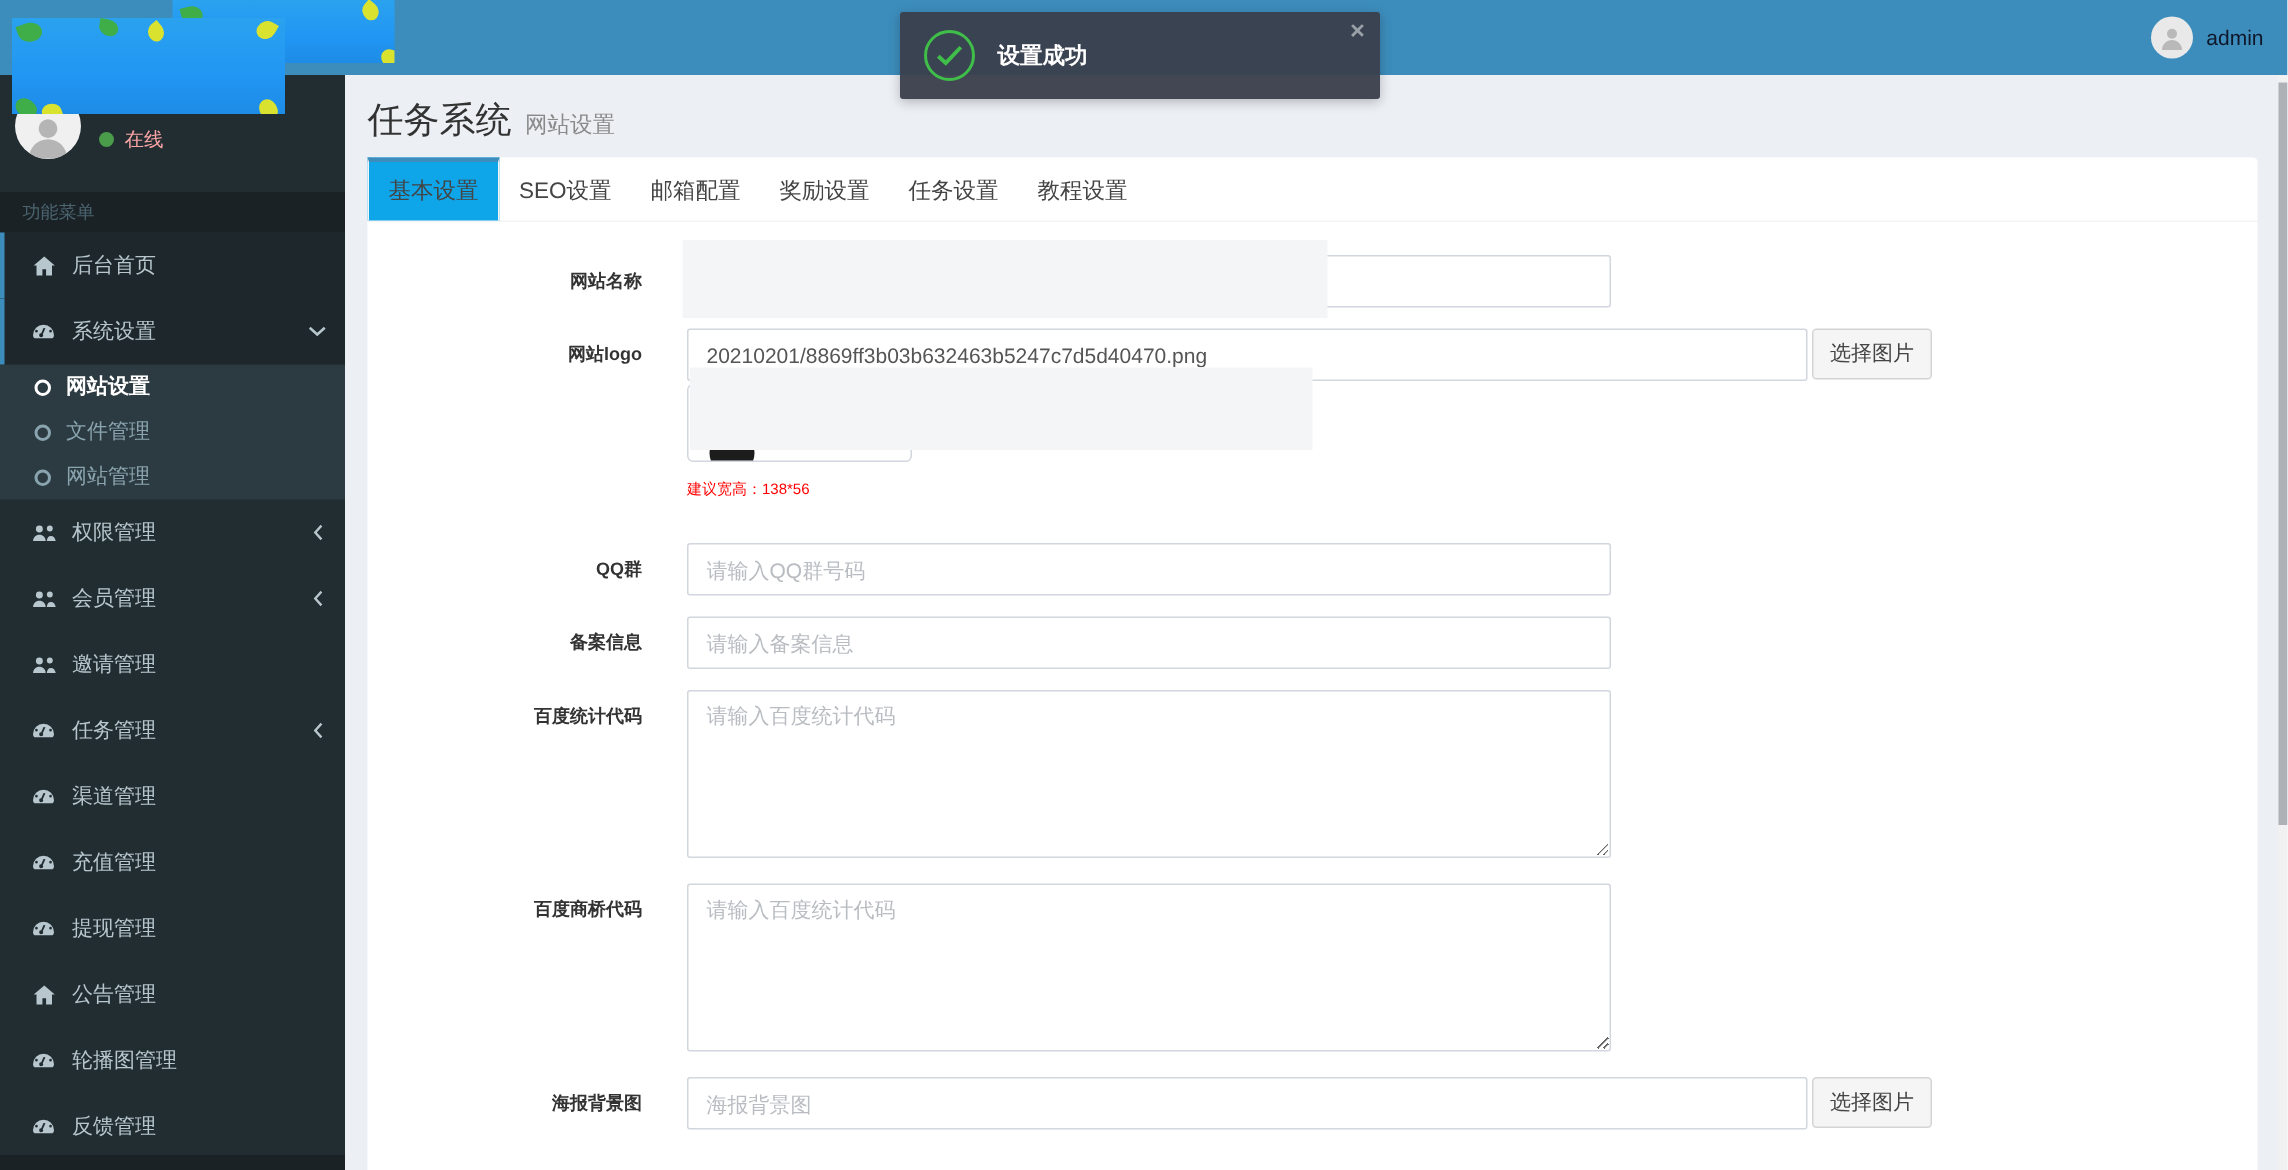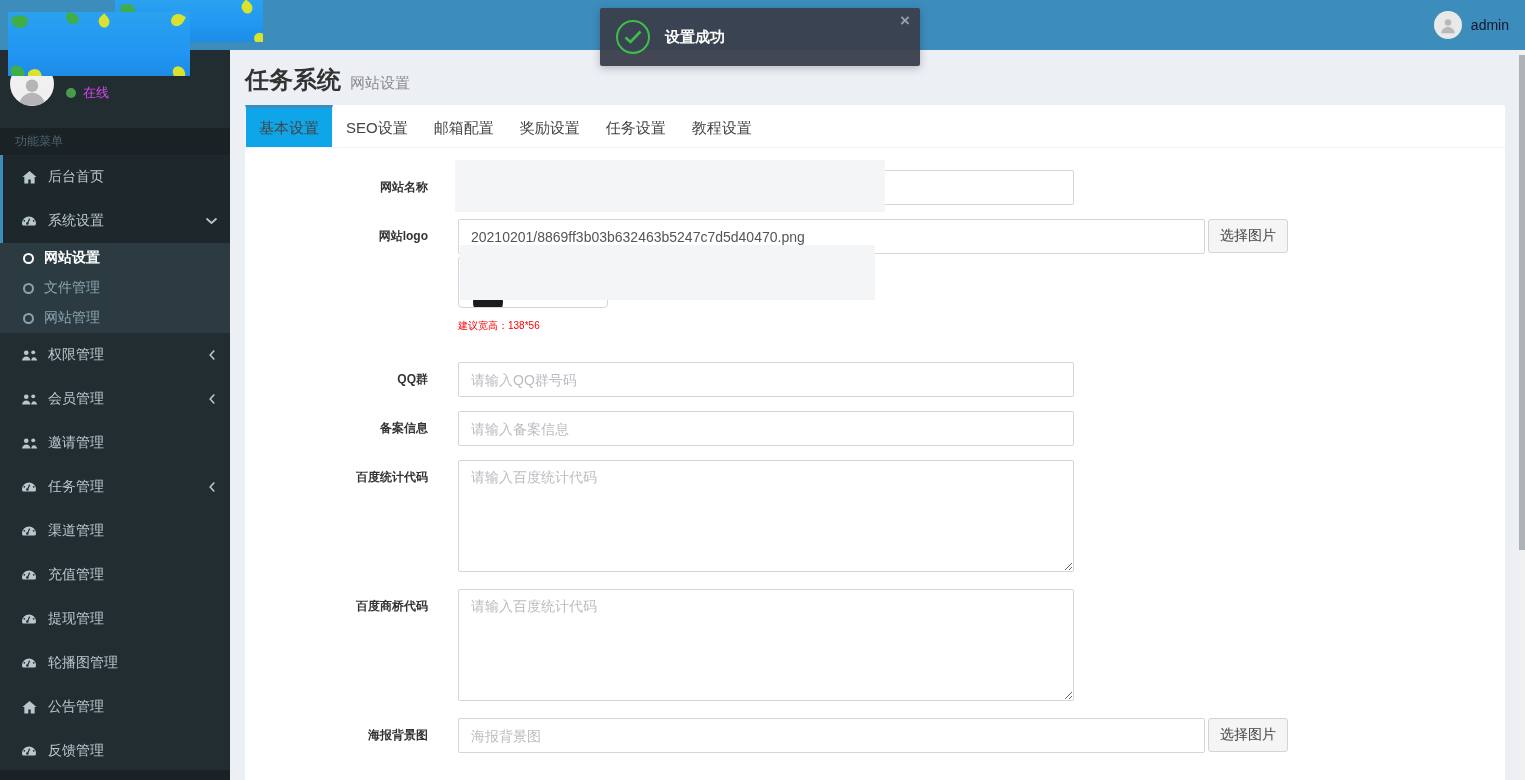--- a/index.html
+++ b/index.html
@@ -50,21 +50,21 @@
     background:#222d32; z-index:4; color:#b8c7ce;
   }
   .user-panel { position:relative; height:78px; padding:12px 10px; }
   .user-avatar {
     position:absolute; left:10px; top:12px; width:44px; height:44px;
     border-radius:50%; background:#f0f0f0; overflow:hidden;
     display:flex; align-items:flex-end; justify-content:center;
   }
   .user-online {
     position:absolute; left:66px; top:34px;
-    display:flex; align-items:center; gap:7px; color:#d946ef; font-size:13px;
+    display:flex; align-items:center; gap:7px; color:#fca5a5; font-size:13px;
   }
   .online-dot { width:10px; height:10px; border-radius:50%; background:#4a9b4a; }
   .menu-section-label {
     height:27px; line-height:27px; background:#1a2226; color:#4b646f;
     font-size:12px; padding-left:15px;
   }
   .menu { list-style:none; }
   .menu-item {
     position:relative; height:44px; display:flex; align-items:center;
     padding-left:15px; font-size:14px; color:#b8c7ce; cursor:pointer;
@@ -90,21 +90,21 @@
 
   
   .main {
     position:absolute; left:230px; top:50px; width:1289px; height:730px;
     background:#ecf0f5;
   }
   .content-header { position:relative; height:55px; }
   .page-title-wrap {
     position:absolute; left:15px; top:14px; display:flex; align-items:baseline; gap:9px;
   }
-  .page-title { font-size:24px; color:#333; font-weight:bold; }
+  .page-title { font-size:24px; color:#333; font-weight:normal; }
   .page-subtitle { font-size:15px; color:#8a8a8a; }
   .breadcrumb {
     position:absolute; right:22px; top:36px; display:flex; align-items:center;
     gap:7px; font-size:13px; color:#444;margin-top:40px;
   }
   .breadcrumb .crumb-link { color:#444; cursor:pointer; display:flex; align-items:center; gap:5px;}
   .breadcrumb .crumb-sep { color:#b0b6bd; }
   .breadcrumb .crumb-active { color:#999; }
 
   .card {
@@ -343,34 +343,34 @@
       <span class="menu-icon">
         <svg width="16" height="13" viewBox="0 0 16 12" fill="currentColor">
             <path d="M8 1a7 7 0 0 0-7 7 2.4 2.4 0 0 0 1 2h12a2.4 2.4 0 0 0 1-2 7 7 0 0 0-7-7zm0 2.1 1.3.2-1.8 4a1.3 1.3 0 1 1-1-.6zM3.3 6.2a.9.9 0 1 1 0-1.8.9.9 0 0 1 0 1.8zm9.4 0a.9.9 0 1 1 0-1.8.9.9 0 0 1 0 1.8z"></path>
           </svg>
       </span>
       <span>提现管理</span>
     </li>
 
     <li class="menu-item">
       <span class="menu-icon">
-        <svg width="16" height="13" viewBox="0 0 16 12" fill="currentColor">
-            <path d="M8 1a7 7 0 0 0-7 7 2.4 2.4 0 0 0 1 2h12a2.4 2.4 0 0 0 1-2 7 7 0 0 0-7-7zm0 2.1 1.3.2-1.8 4a1.3 1.3 0 1 1-1-.6zM3.3 6.2a.9.9 0 1 1 0-1.8.9.9 0 0 1 0 1.8zm9.4 0a.9.9 0 1 1 0-1.8.9.9 0 0 1 0 1.8z"></path>
-          </svg>
-      </span>
-      <span>轮播图管理</span>
-    </li>
-
-    <li class="menu-item">
-      <span class="menu-icon">
         <svg width="15" height="15" viewBox="0 0 16 16" fill="currentColor">
             <path d="M8 1 0.5 7.5h2v7h4.2v-4.4h2.6v4.4h4.2v-7h2z"></path>
           </svg>
       </span>
       <span>公告管理</span>
+    </li>
+
+    <li class="menu-item">
+      <span class="menu-icon">
+        <svg width="16" height="13" viewBox="0 0 16 12" fill="currentColor">
+            <path d="M8 1a7 7 0 0 0-7 7 2.4 2.4 0 0 0 1 2h12a2.4 2.4 0 0 0 1-2 7 7 0 0 0-7-7zm0 2.1 1.3.2-1.8 4a1.3 1.3 0 1 1-1-.6zM3.3 6.2a.9.9 0 1 1 0-1.8.9.9 0 0 1 0 1.8zm9.4 0a.9.9 0 1 1 0-1.8.9.9 0 0 1 0 1.8z"></path>
+          </svg>
+      </span>
+      <span>轮播图管理</span>
     </li>
 
     <li class="menu-item">
       <span class="menu-icon">
         <svg width="16" height="13" viewBox="0 0 16 12" fill="currentColor">
             <path d="M8 1a7 7 0 0 0-7 7 2.4 2.4 0 0 0 1 2h12a2.4 2.4 0 0 0 1-2 7 7 0 0 0-7-7zm0 2.1 1.3.2-1.8 4a1.3 1.3 0 1 1-1-.6zM3.3 6.2a.9.9 0 1 1 0-1.8.9.9 0 0 1 0 1.8zm9.4 0a.9.9 0 1 1 0-1.8.9.9 0 0 1 0 1.8z"></path>
           </svg>
       </span>
       <span>反馈管理</span>
     </li>

